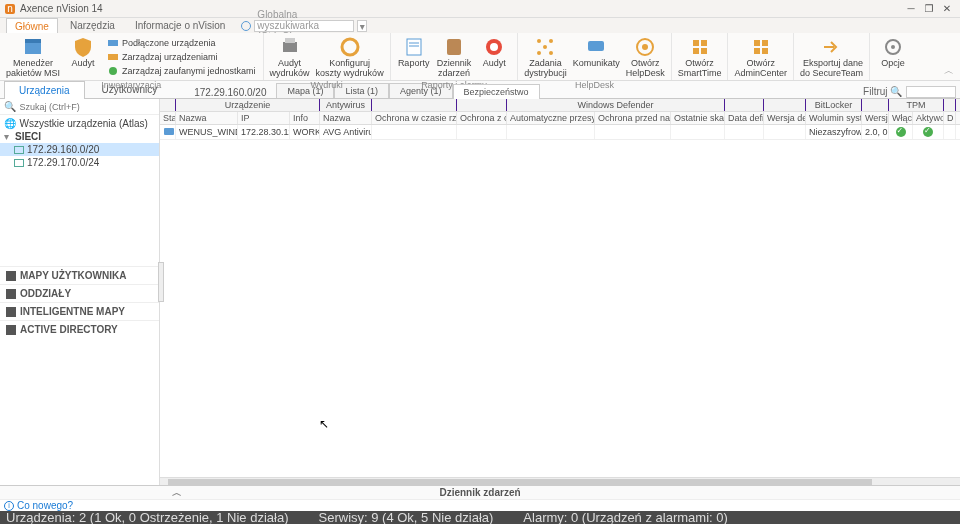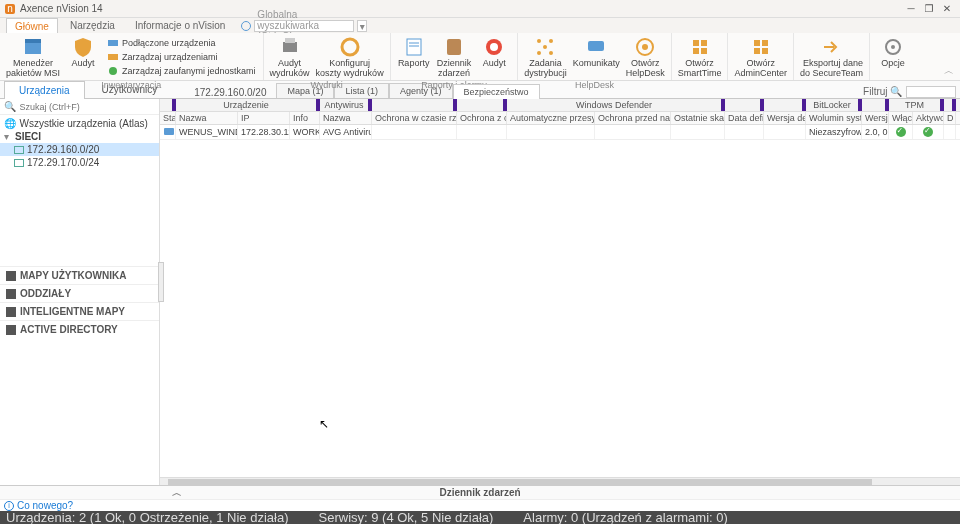--- a/index.html
+++ b/index.html
@@ -43,21 +43,21 @@
 .tree{flex:1;overflow:auto;padding:2px 0;}
 .tree-item{display:flex;align-items:center;gap:3px;padding:1px 4px;cursor:pointer;color:#444;}
 .tree-item.indent1{padding-left:14px;}
 .tree-item.selected{background:#cde6ff;}
 .tree-item .exp{width:8px;color:#888;}
 .tree-item .netic{width:10px;height:8px;border:1px solid #5a9;}
 .side-section{padding:3px 6px;font-weight:bold;color:#555;cursor:pointer;display:flex;align-items:center;gap:4px;border-top:1px solid #eee;}
 .side-section .fold{width:10px;height:10px;background:#555;}
 .content{flex:1;display:flex;flex-direction:column;overflow:hidden;position:relative;}
 .grid-hdr{display:flex;background:#f3f3f3;border-bottom:1px solid #ddd;}
-.grid-hdr .gh{border-right:4px solid #4c1d95;text-align:center;font-size:9px;color:#555;padding:1px 0;}
+.grid-hdr .gh{border-right:1px solid #4c1d95;text-align:center;font-size:9px;color:#555;padding:1px 0;}
 .grid-subhdr{display:flex;background:#f9f9f9;border-bottom:1px solid #ddd;}
 .grid-subhdr .gsh{border-right:1px solid #e6e6e6;font-size:9px;color:#555;padding:1px 3px;overflow:hidden;white-space:nowrap;}
 .grid-row{display:flex;border-bottom:1px solid #eee;}
 .grid-row .gc{border-right:1px solid #f0f0f0;font-size:9px;color:#444;padding:2px 3px;overflow:hidden;white-space:nowrap;display:flex;align-items:center;}
 .grid-body{flex:1;overflow:auto;background:#fff;}
 .check-ok{width:10px;height:10px;border-radius:50%;background:#4caf50;display:inline-block;position:relative;}
 .check-ok:after{content:'✓';color:#fff;font-size:8px;position:absolute;left:1px;top:-1px;}
 .splitter{position:absolute;left:158px;top:50%;width:6px;height:40px;background:#eee;border:1px solid #ccc;cursor:col-resize;z-index:5;}
 .cursor{position:absolute;left:319px;top:417px;font-size:12px;color:#000;pointer-events:none;z-index:100;}
 .bottom-pane{height:14px;border-top:1px solid #ccc;background:#fafafa;display:flex;align-items:center;justify-content:center;font-weight:bold;color:#555;position:relative;}

